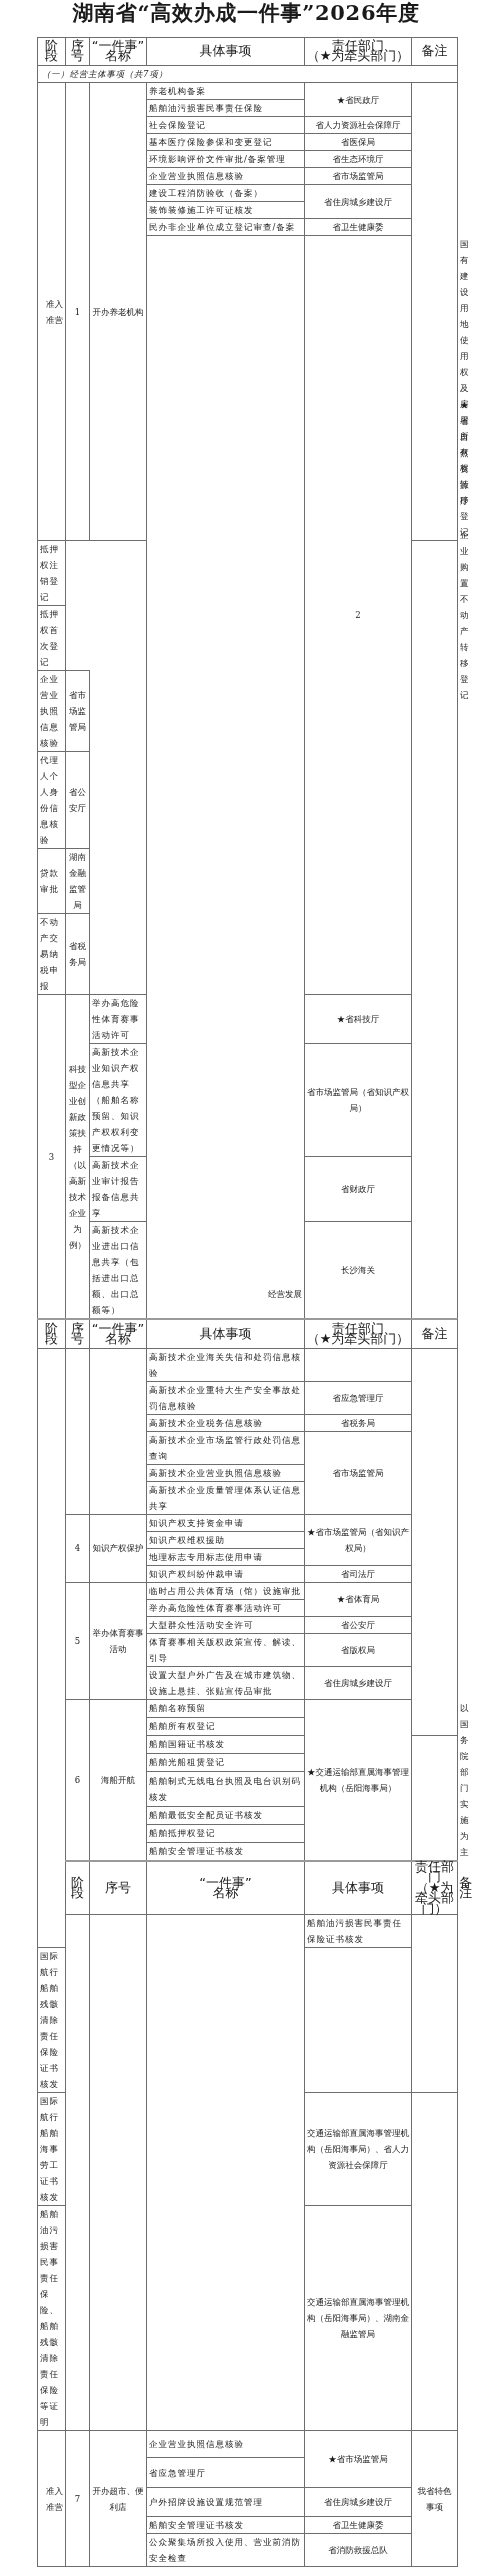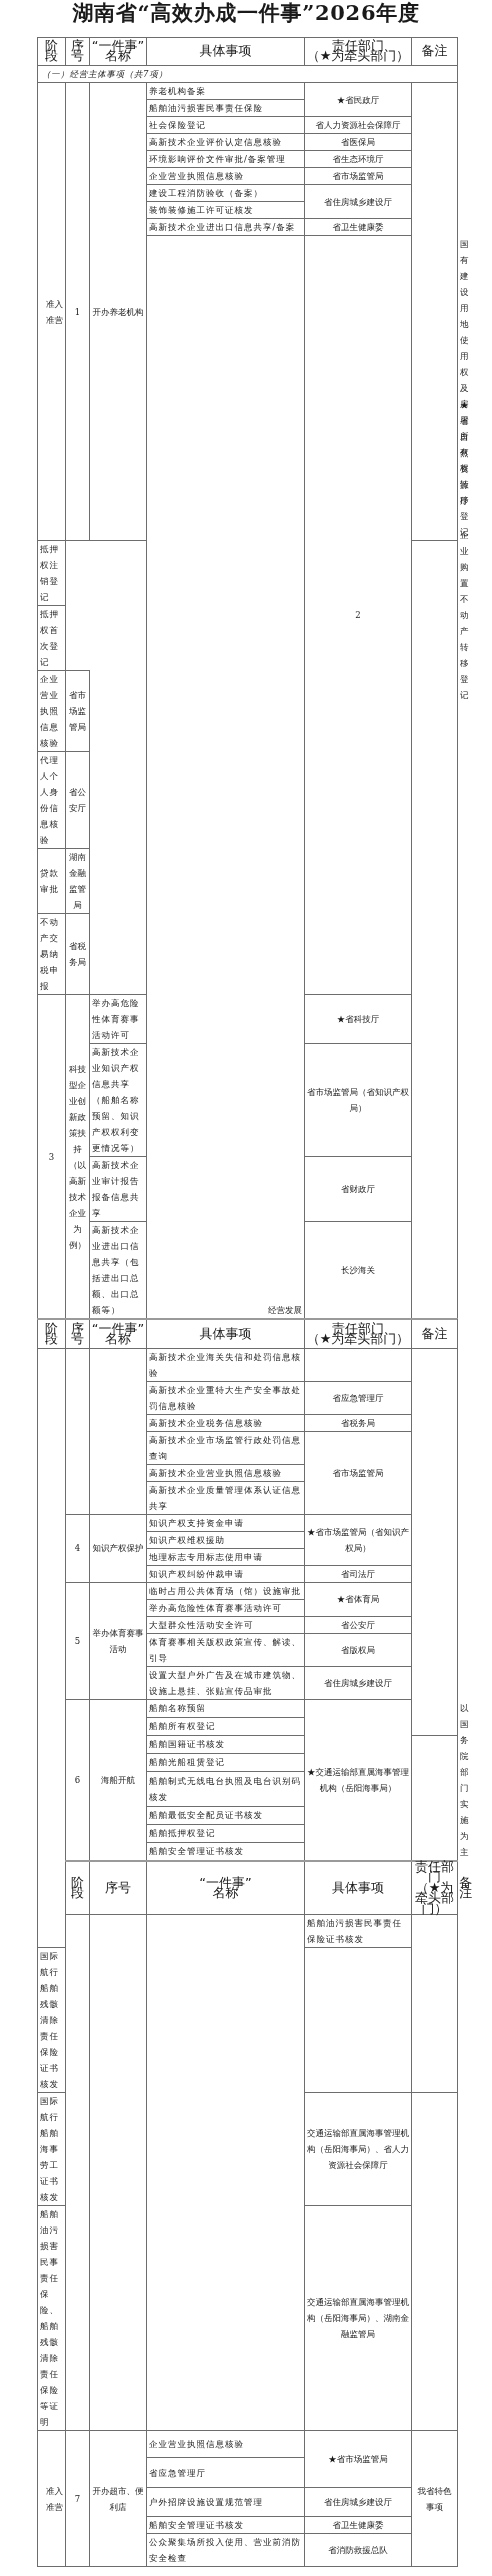--- a/index.html
+++ b/index.html
@@ -57,45 +57,45 @@
     <td class="note" rowspan="10"></td>
   </tr>
   <tr>
           <td class="item">船舶油污损害民事责任保险</td>
         </tr>
   <tr>
           <td class="item">社会保险登记</td>
           <td class="dept">省人力资源社会保障厅</td>
         </tr>
   <tr>
-          <td class="item">高新技术企业评价认定信息核验</td>
+          <td class="item">基本医疗保险参保和变更登记</td>
           <td class="dept">省医保局</td>
         </tr>
   <tr>
           <td class="item">环境影响评价文件审批/备案管理</td>
           <td class="dept">省生态环境厅</td>
         </tr>
   <tr>
           <td class="item">企业营业执照信息核验</td>
           <td class="dept">省市场监管局</td>
         </tr>
   <tr>
           <td class="item">建设工程消防验收（备案）</td>
           <td class="dept" rowspan="2">省住房城乡建设厅</td>
         </tr>
   <tr>
           <td class="item">装饰装修施工许可证核发</td>
         </tr>
   <tr>
-          <td class="item">高新技术企业进出口信息共享/备案</td>
+          <td class="item">民办非企业单位成立登记审查/备案</td>
           <td class="dept">省卫生健康委</td>
         </tr>
 
   <tr>
-    <td class="stage" rowspan="11" style="vertical-align:bottom;padding-bottom:0;margin-left:12px;">经营发展</td>
+    <td class="stage" rowspan="11" style="vertical-align:bottom;padding-bottom:16px;margin-left:12px;">经营发展</td>
     <td class="no" rowspan="7">2</td>
     <td class="name" rowspan="7">企业购置不动产转移登记</td>
     <td class="item">国有建设用地使用权及房屋所有权转移登记</td>
     <td class="dept" rowspan="3">★省自然资源厅</td>
     <td class="note" rowspan="11"></td>
   </tr>
   <tr>
           <td class="item">抵押权注销登记</td>
         </tr>
   <tr>

